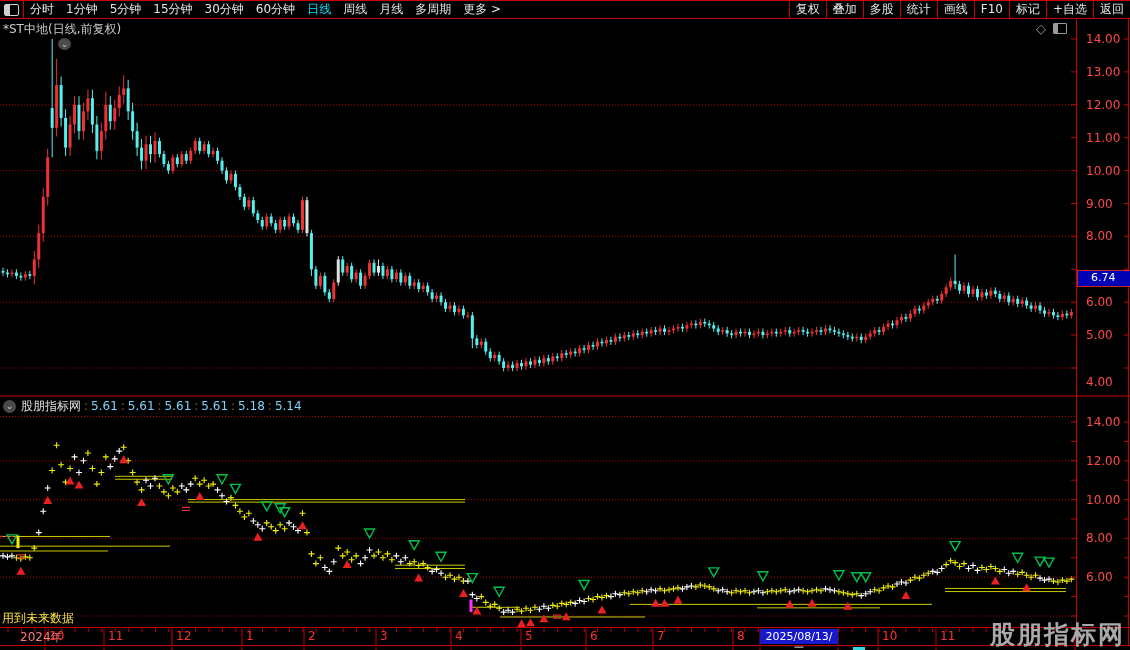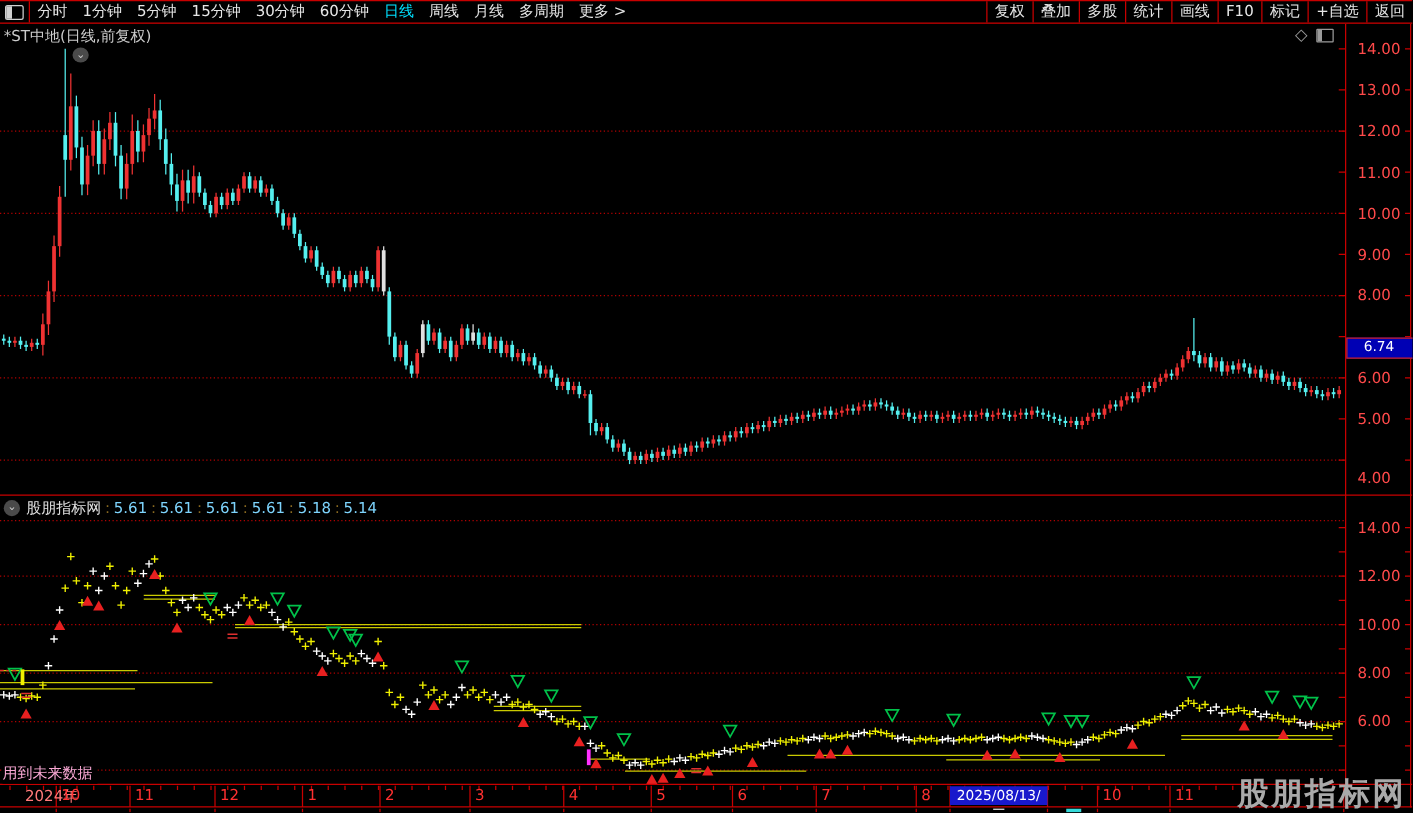--- a/index.html
+++ b/index.html
@@ -31,21 +31,21 @@
   
   .plabel{position:absolute;left:1086px;width:42px;color:#ff4a4a;font-size:12px;z-index:4;}
   .price-tag{position:absolute;left:1077px;width:45px;height:15px;background:#0000b4;border:1px solid #cc2222;
     color:#fff;font-size:11px;line-height:14px;padding-left:13px;z-index:6;}
   
   .ind-header{position:absolute;left:3px;top:398px;height:16px;z-index:5;display:flex;align-items:center;font-size:12px;}
   .ind-title{color:#e0e0e0;margin-left:5px;}
   .ind-colon{color:#8a6a20;margin:0 3px;}
   .ind-val{color:#7dd3fc;}
   
-  .warn{position:absolute;left:2px;top:610px;color:#f9a8d4;font-size:12px;z-index:5;background:#000;padding-right:4px;}
+  .warn{position:absolute;left:2px;top:610px;color:#fde047;font-size:12px;z-index:5;background:#000;padding-right:4px;}
   .date-axis{position:absolute;left:0;top:628px;width:1076px;height:18px;z-index:5;font-size:12px;}
   .year-label{position:absolute;left:20px;top:1px;color:#ff7a7a;}
   .month-label{position:absolute;top:1px;color:#ff3030;}
   .cur-date{position:absolute;top:1px;height:15px;background:#1818cc;color:#ffffff;font-size:11px;
     line-height:15px;text-align:center;z-index:6;}
   .watermark{position:absolute;right:5px;bottom:3px;text-align:right;z-index:7;color:#a9a9a9;font-weight:bold;}
   .wm1{font-size:25px;letter-spacing:2px;line-height:24px;}
   .wm2{font-size:21px;line-height:22px;}
 </style>
 </head>

